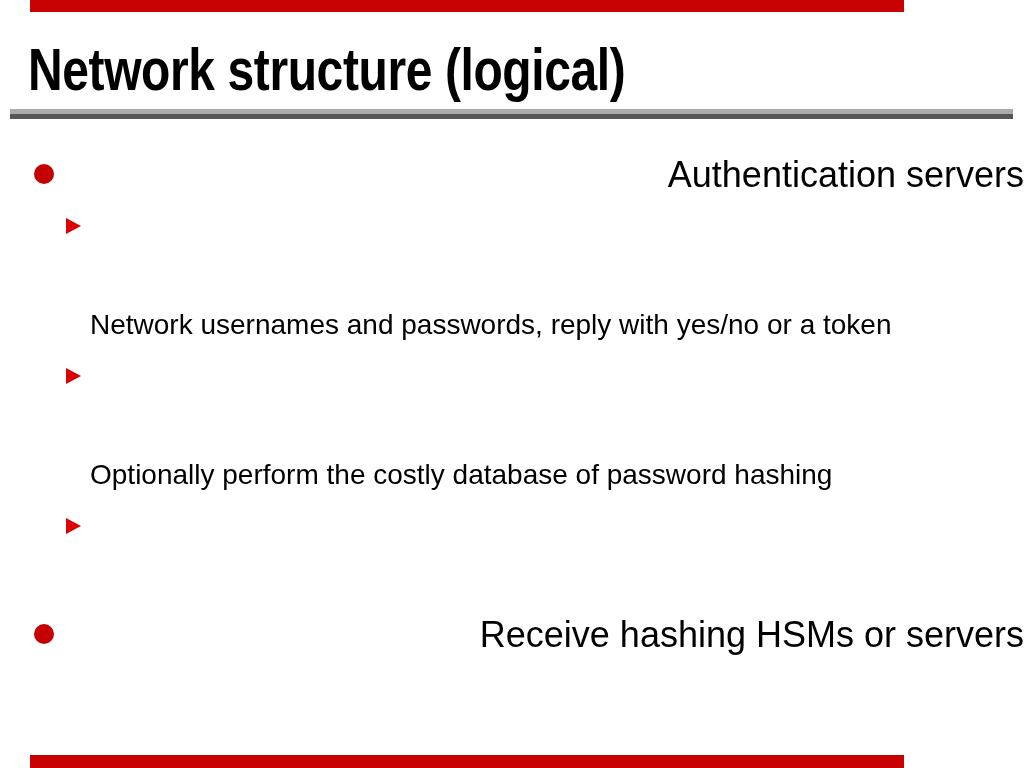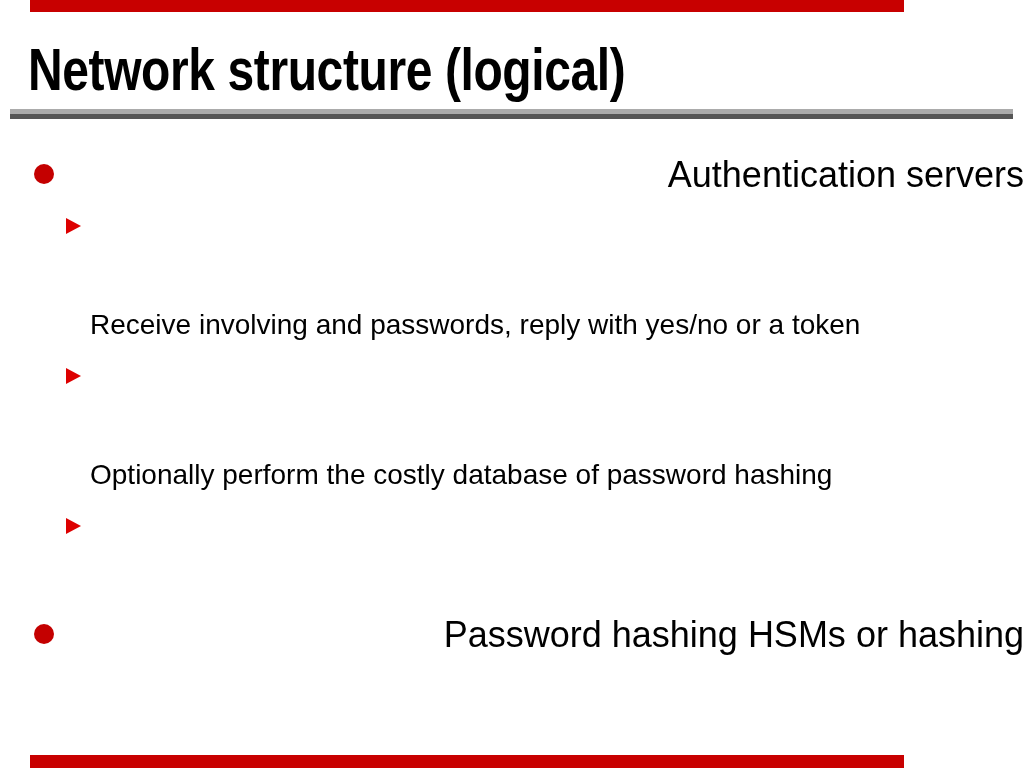--- a/index.html
+++ b/index.html
@@ -101,35 +101,35 @@
 
   <div class="slide-body">
 
     <div class="section">
       <div class="l1">
         <span class="disc"></span>
         <span>Authentication servers</span>
       </div>
       <div class="l2">
         <span class="tri"></span>
-        <span>Receive involving and passwords, reply with yes/no or a token</span>
+        <span>Network usernames and passwords, reply with yes/no or a token</span>
       </div>
       <div class="l2">
         <span class="tri"></span>
         <span>Optionally perform the costly database of password hashing</span>
       </div>
       <div class="l2">
         <span class="tri"></span>
       </div>
     </div>
 
     <div class="section">
       <div class="l1">
         <span class="disc"></span>
-        <span>Password hashing HSMs or hashing</span>
+        <span>Receive hashing HSMs or servers</span>
       </div>
       <div class="l2">
         
         
       </div>
 
     </div>
 
   </div>
 

